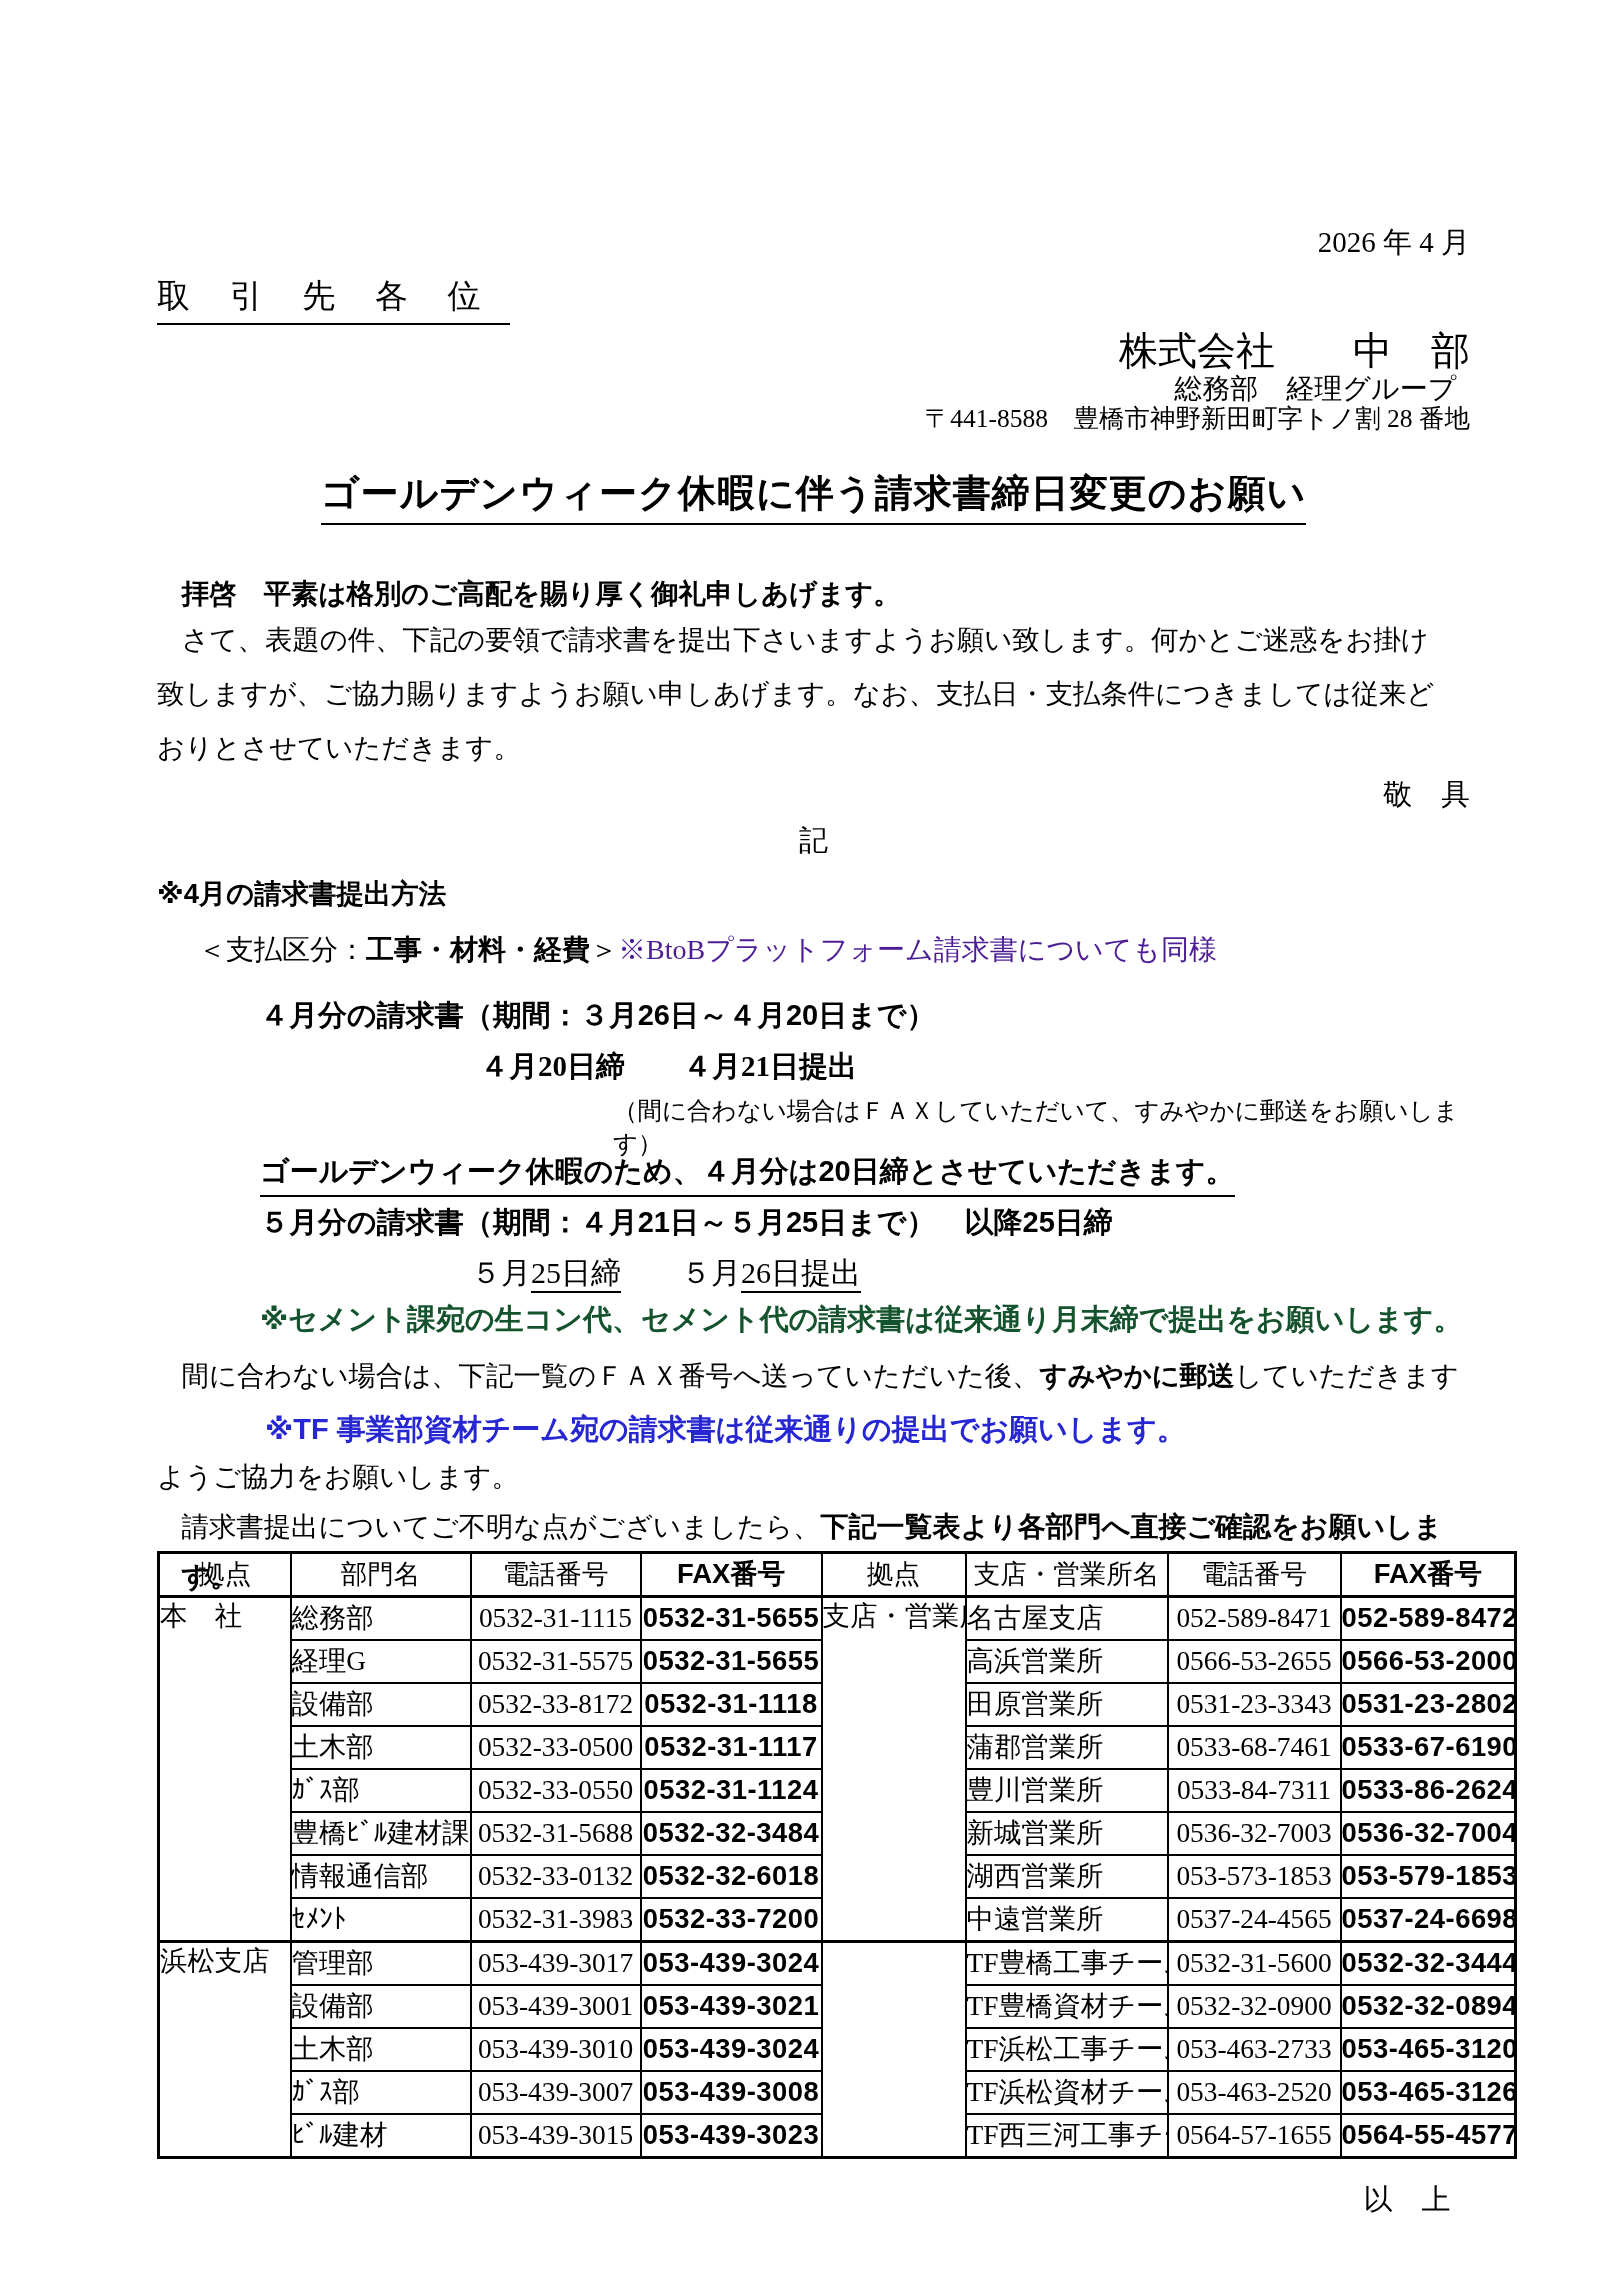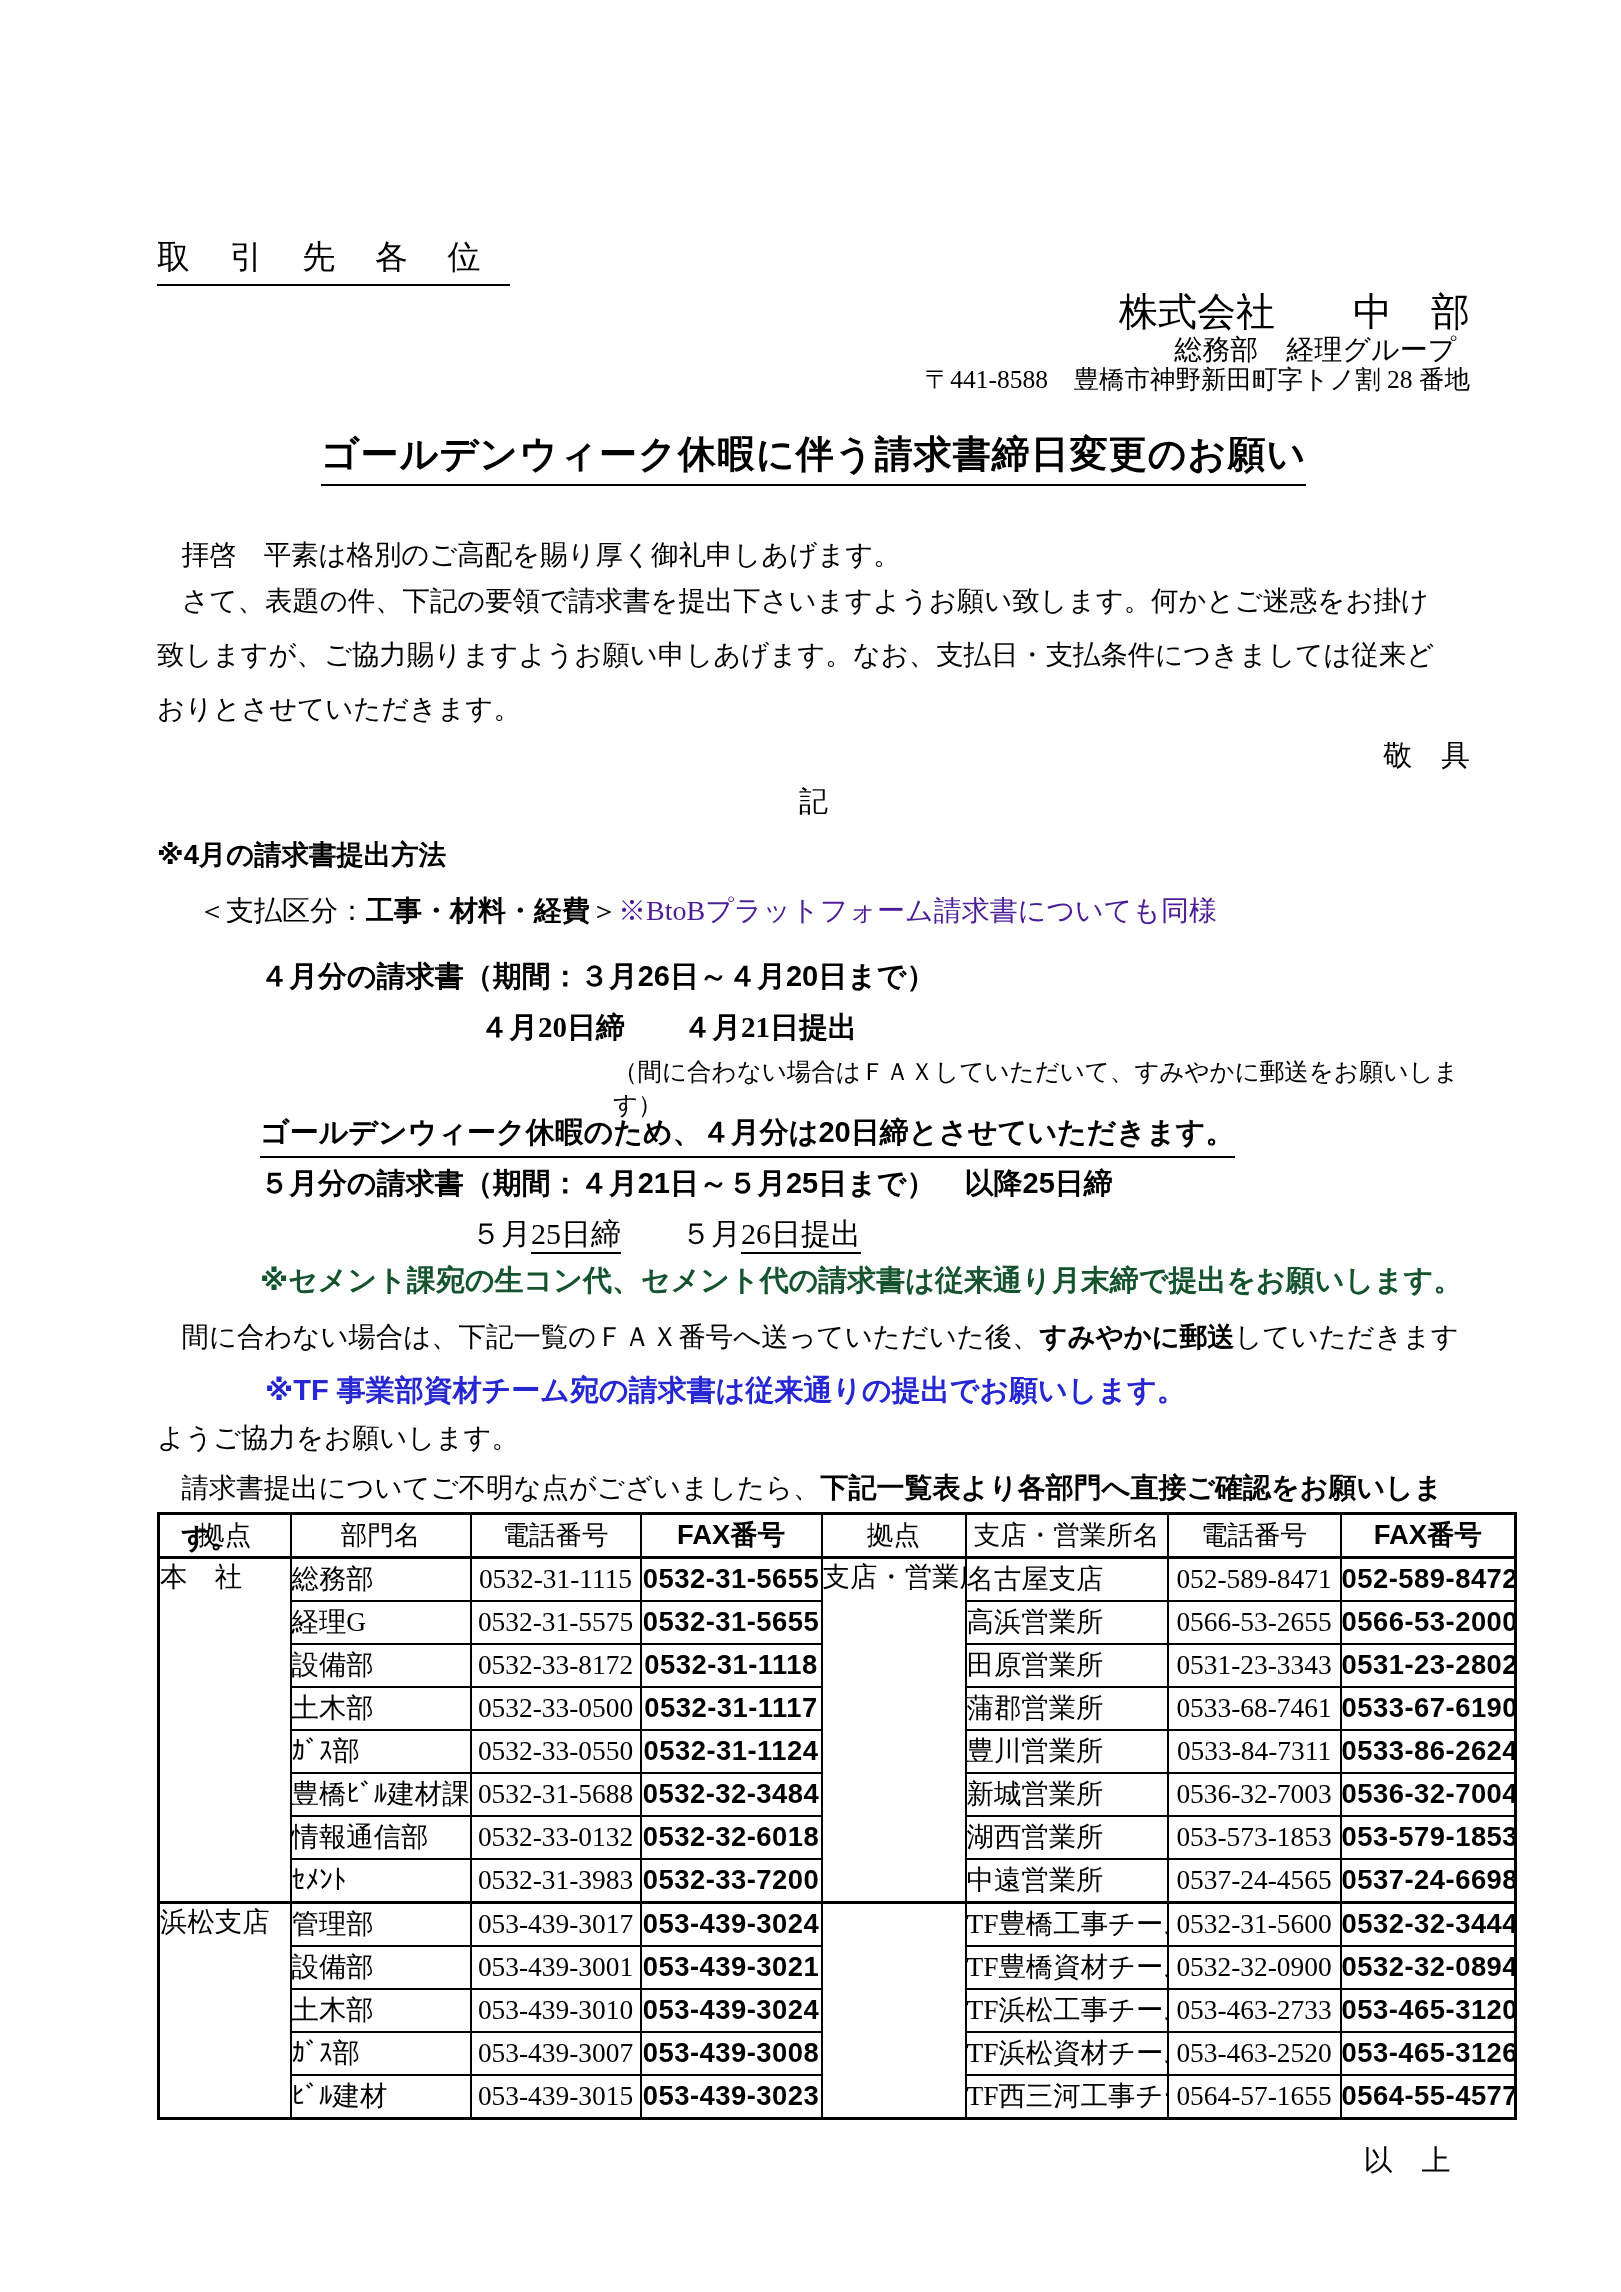--- a/index.html
+++ b/index.html
@@ -23,21 +23,21 @@
   }
   .company-line{margin-top:3.9px;font-size:39px;height:45px;}
   .dept-line{font-size:28px;height:32px;padding-right:13.7px;}
   .addr-line{font-size:25.5px;height:29px;}
 
   .title-line{margin-top:37px;text-align:center;height:53px;}
   .title-line span{
     display:inline-block;font-size:38px;letter-spacing:1px;
     border-bottom:2.9px solid #000;padding-bottom:3.9px;
   }
-  .greeting-line{margin-top:55px;font-size:27.4px;height:37px;padding-left:24.5px;}
+  .greeting-line{margin-top:55px;font-size:27.4px;height:37px;padding-left:24.5px;font-weight:bold;}
   .body-line{font-size:27.4px;line-height:54px;height:54px;}
   .ind{padding-left:24.5px;}
   .closing-line{font-size:29px;height:39px;}
   .record-line{margin-top:7.8px;font-size:29px;height:43px;}
 
   .sec-title{margin-top:11.8px;font-size:27.4px;height:39px;}
   .pay-line{margin-top:15.7px;font-size:28px;height:41px;padding-left:41px;}
   .april-line{margin-top:24px;font-size:29px;height:43px;padding-left:103px;}
   .april-dates{margin-top:7.8px;font-size:29px;height:43px;padding-left:323px;font-family:Liberation Serif, serif;}
   .fax-note{margin-top:3.9px;font-size:24.5px;height:35px;padding-left:456px;}
@@ -73,20 +73,21 @@
     font-weight:bold;font-size:26.5px;white-space:nowrap;letter-spacing:0.5px;
   }
   tr.section-start td{border-top:3.9px solid #000;}
   .end-line{margin-top:21.6px;font-size:29px;height:39px;padding-right:19.6px;}
 </style>
 </head>
 <body>
 
 <div class="page">
 
+  <div class="line right date-line serif">2026 年 4 月</div>
 
   <div class="line recipient-line">
     <span class="serif">取 引 先 各 位</span>
   </div>
 
   <div class="line right company-line serif">株式会社　　中　部</div>
   <div class="line right dept-line serif">総務部　経理グループ</div>
   <div class="line right addr-line serif">〒441-8588　豊橋市神野新田町字トノ割 28 番地</div>
 
   <div class="title-line">

